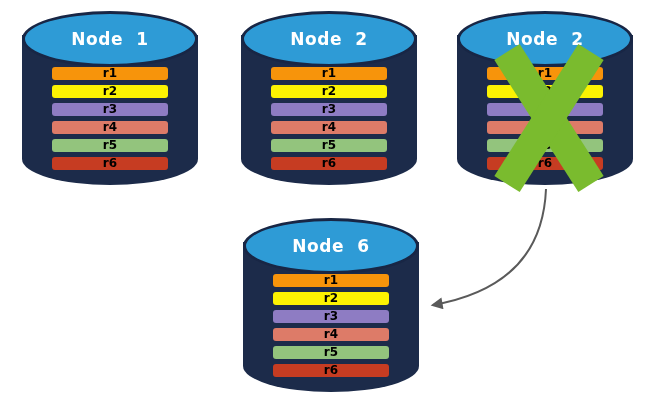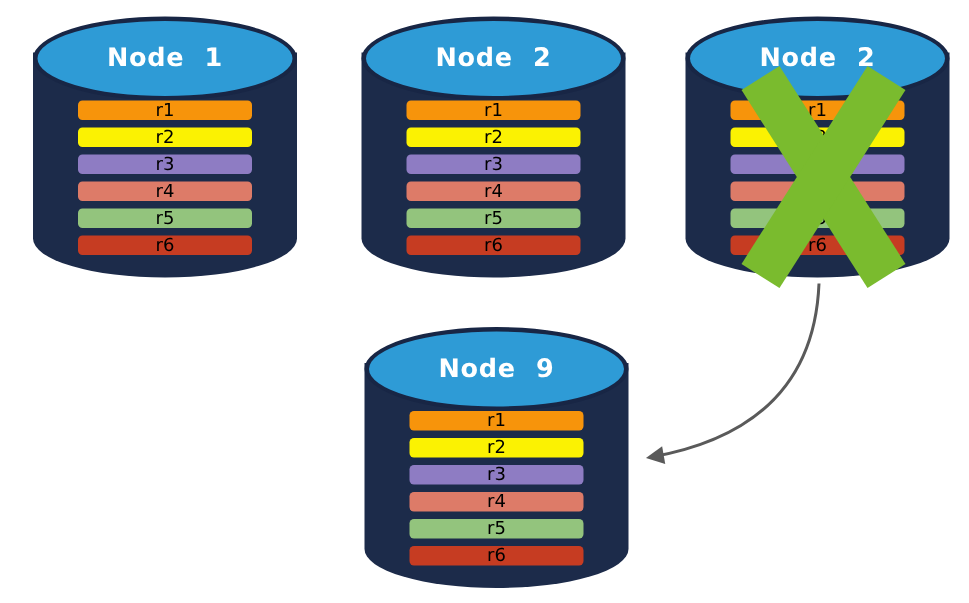--- a/index.html
+++ b/index.html
@@ -58,21 +58,21 @@
     width: 116px;
     z-index: 3;
   }
   .bar {
     height: 13px;
     margin-bottom: 5px;
     border-radius: 3px;
     text-align: center;
     font-size: 12px;
     line-height: 13px;
-    font-weight: normal;
+    font-weight: bold;
     color: var(--bar-text, #000000);
   }
   .x-mark {
     position: absolute;
     left: 28px;
     top: 37px;
     width: 128px;
     height: 148px;
     z-index: 4;
     overflow: visible;
@@ -150,21 +150,21 @@
       </div>
     <svg class="x-mark" viewBox="0 0 128 148">
       <line class="x-line" x1="22" y1="8" x2="106" y2="140"></line>
       <line class="x-line" x1="106" y1="8" x2="22" y2="140"></line>
     </svg>
   </div>
 
   <div class="node" style="left:243px; top:214px;">
     <div class="cyl-body"></div>
     <div class="cyl-top">
-      <span class="node-title">Node 9</span>
+      <span class="node-title">Node 6</span>
     </div>
     <div class="bars">
         <div class="bar" style="background: rgb(247, 148, 11);">r1</div>
         <div class="bar" style="background: rgb(251, 242, 2);">r2</div>
         <div class="bar" style="background: rgb(142, 124, 195);">r3</div>
         <div class="bar" style="background: rgb(221, 123, 104);">r4</div>
         <div class="bar" style="background: rgb(147, 196, 125);">r5</div>
         <div class="bar" style="background: rgb(198, 60, 34);">r6</div>
       </div>
   </div>

